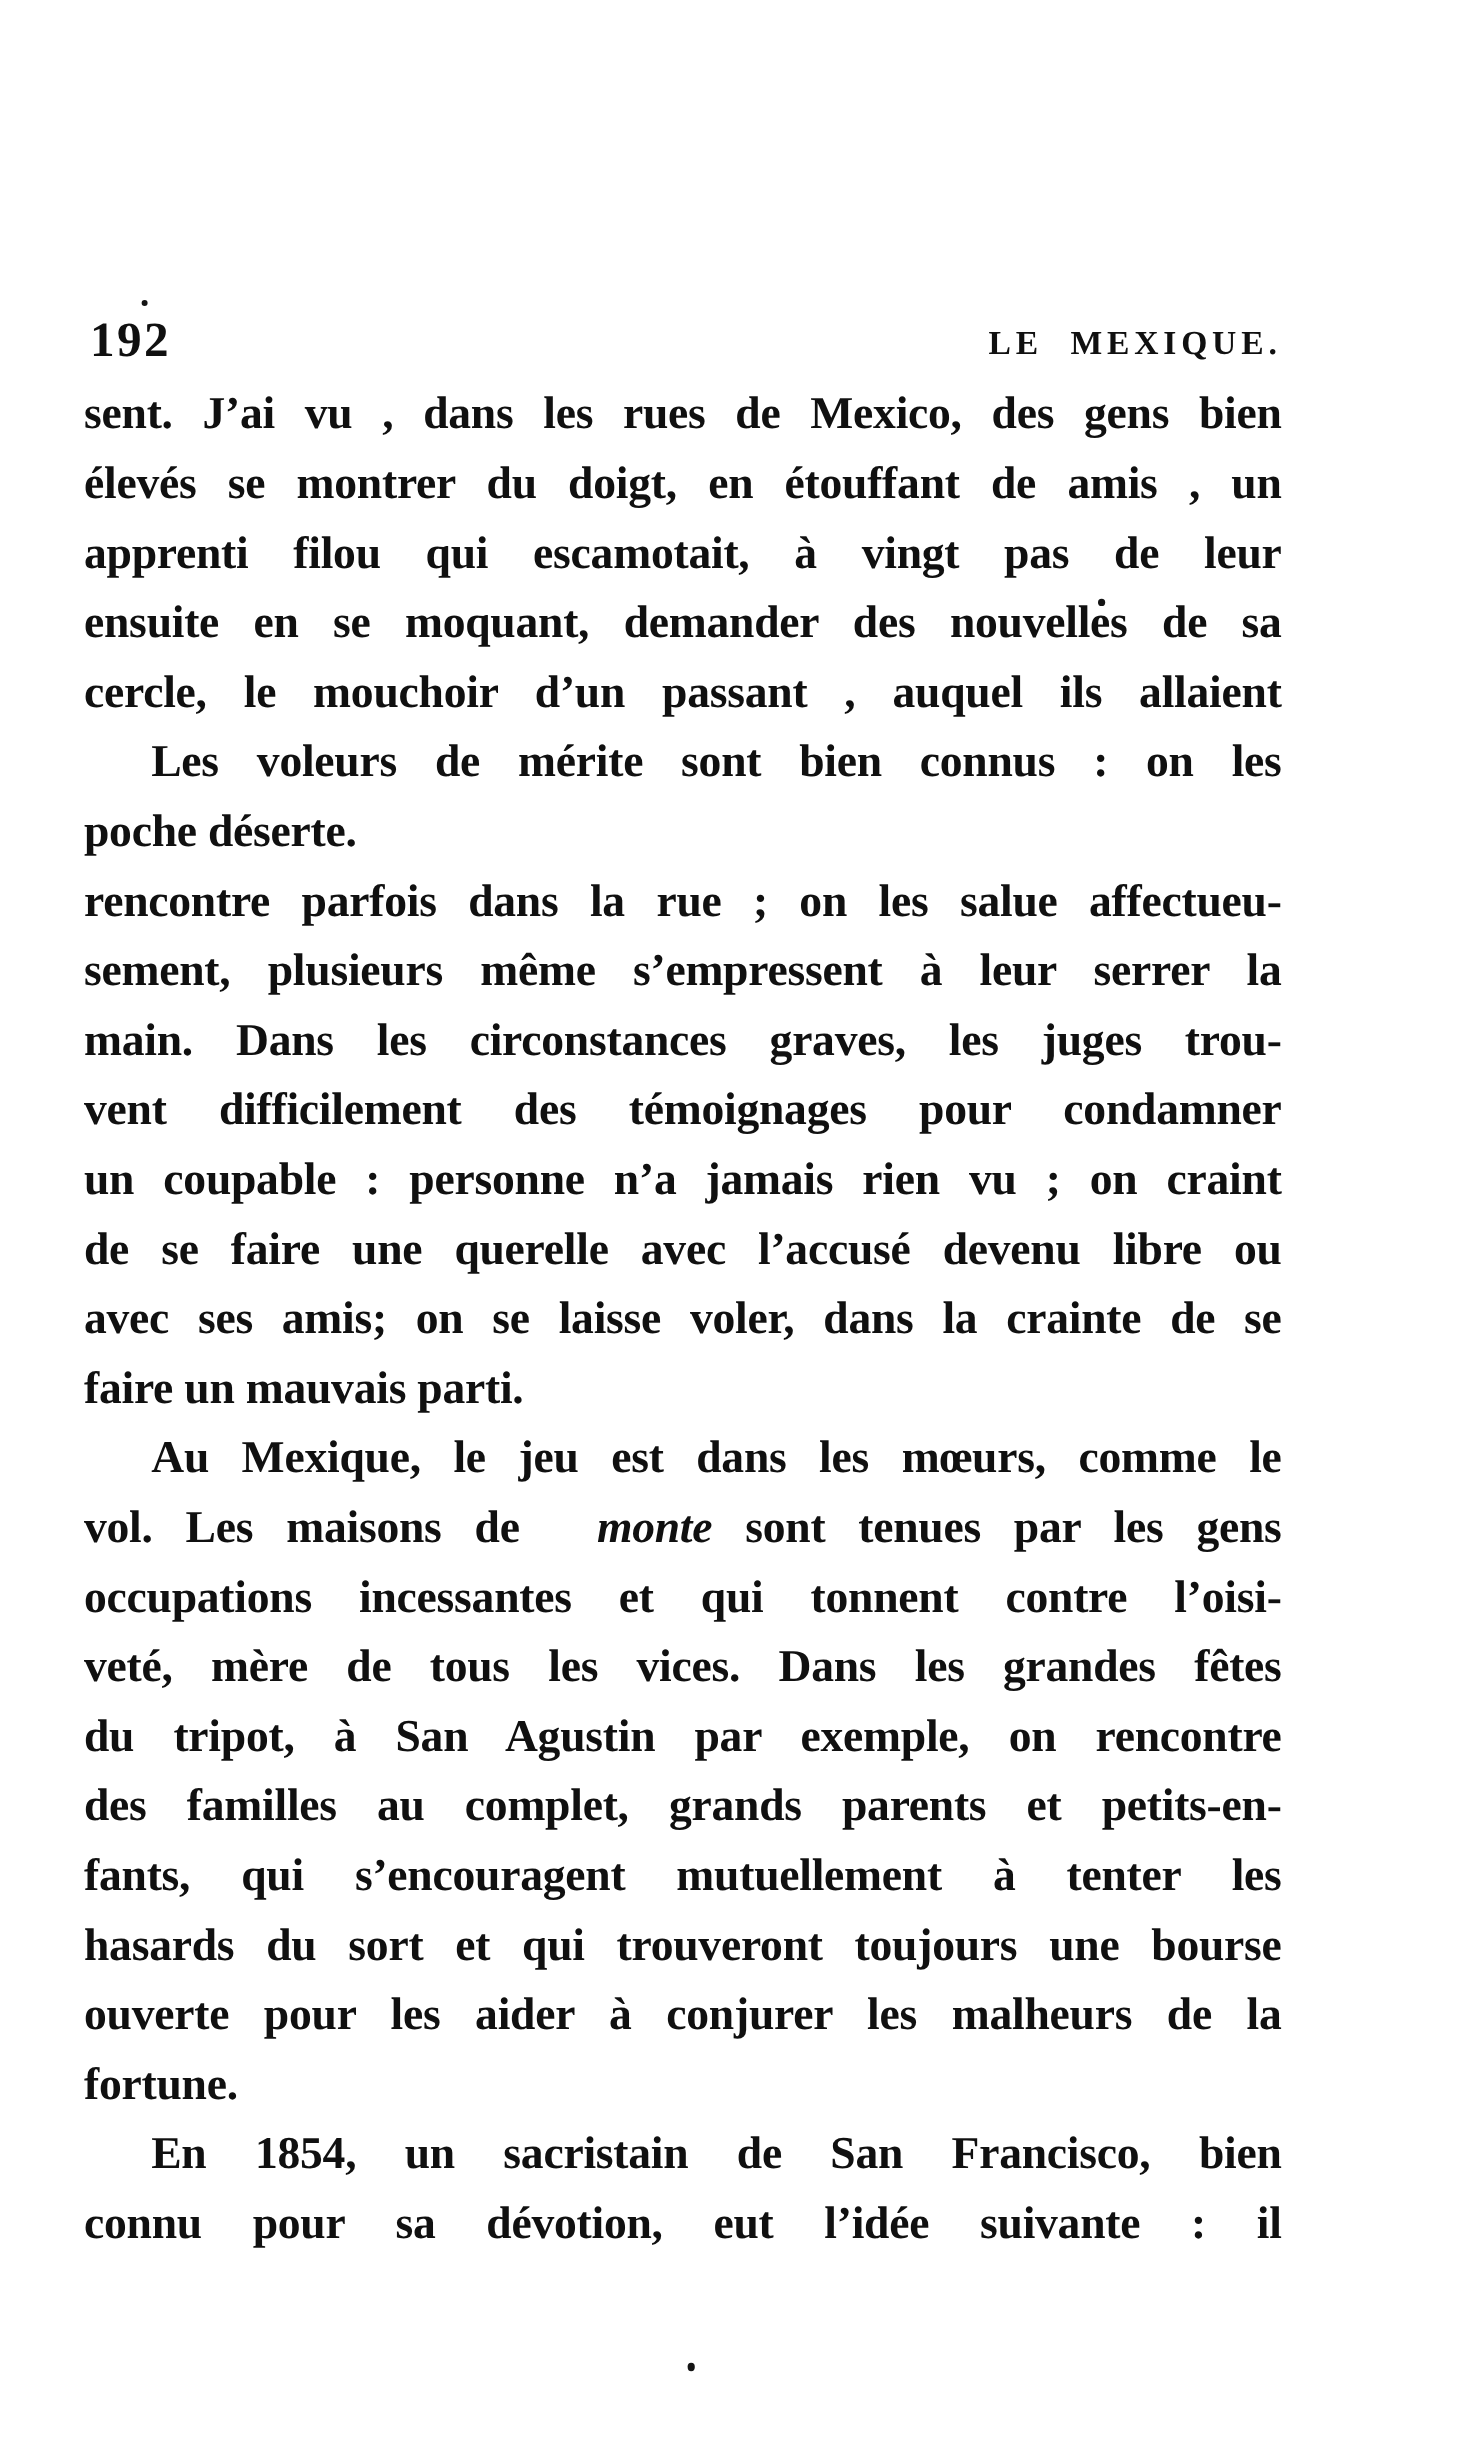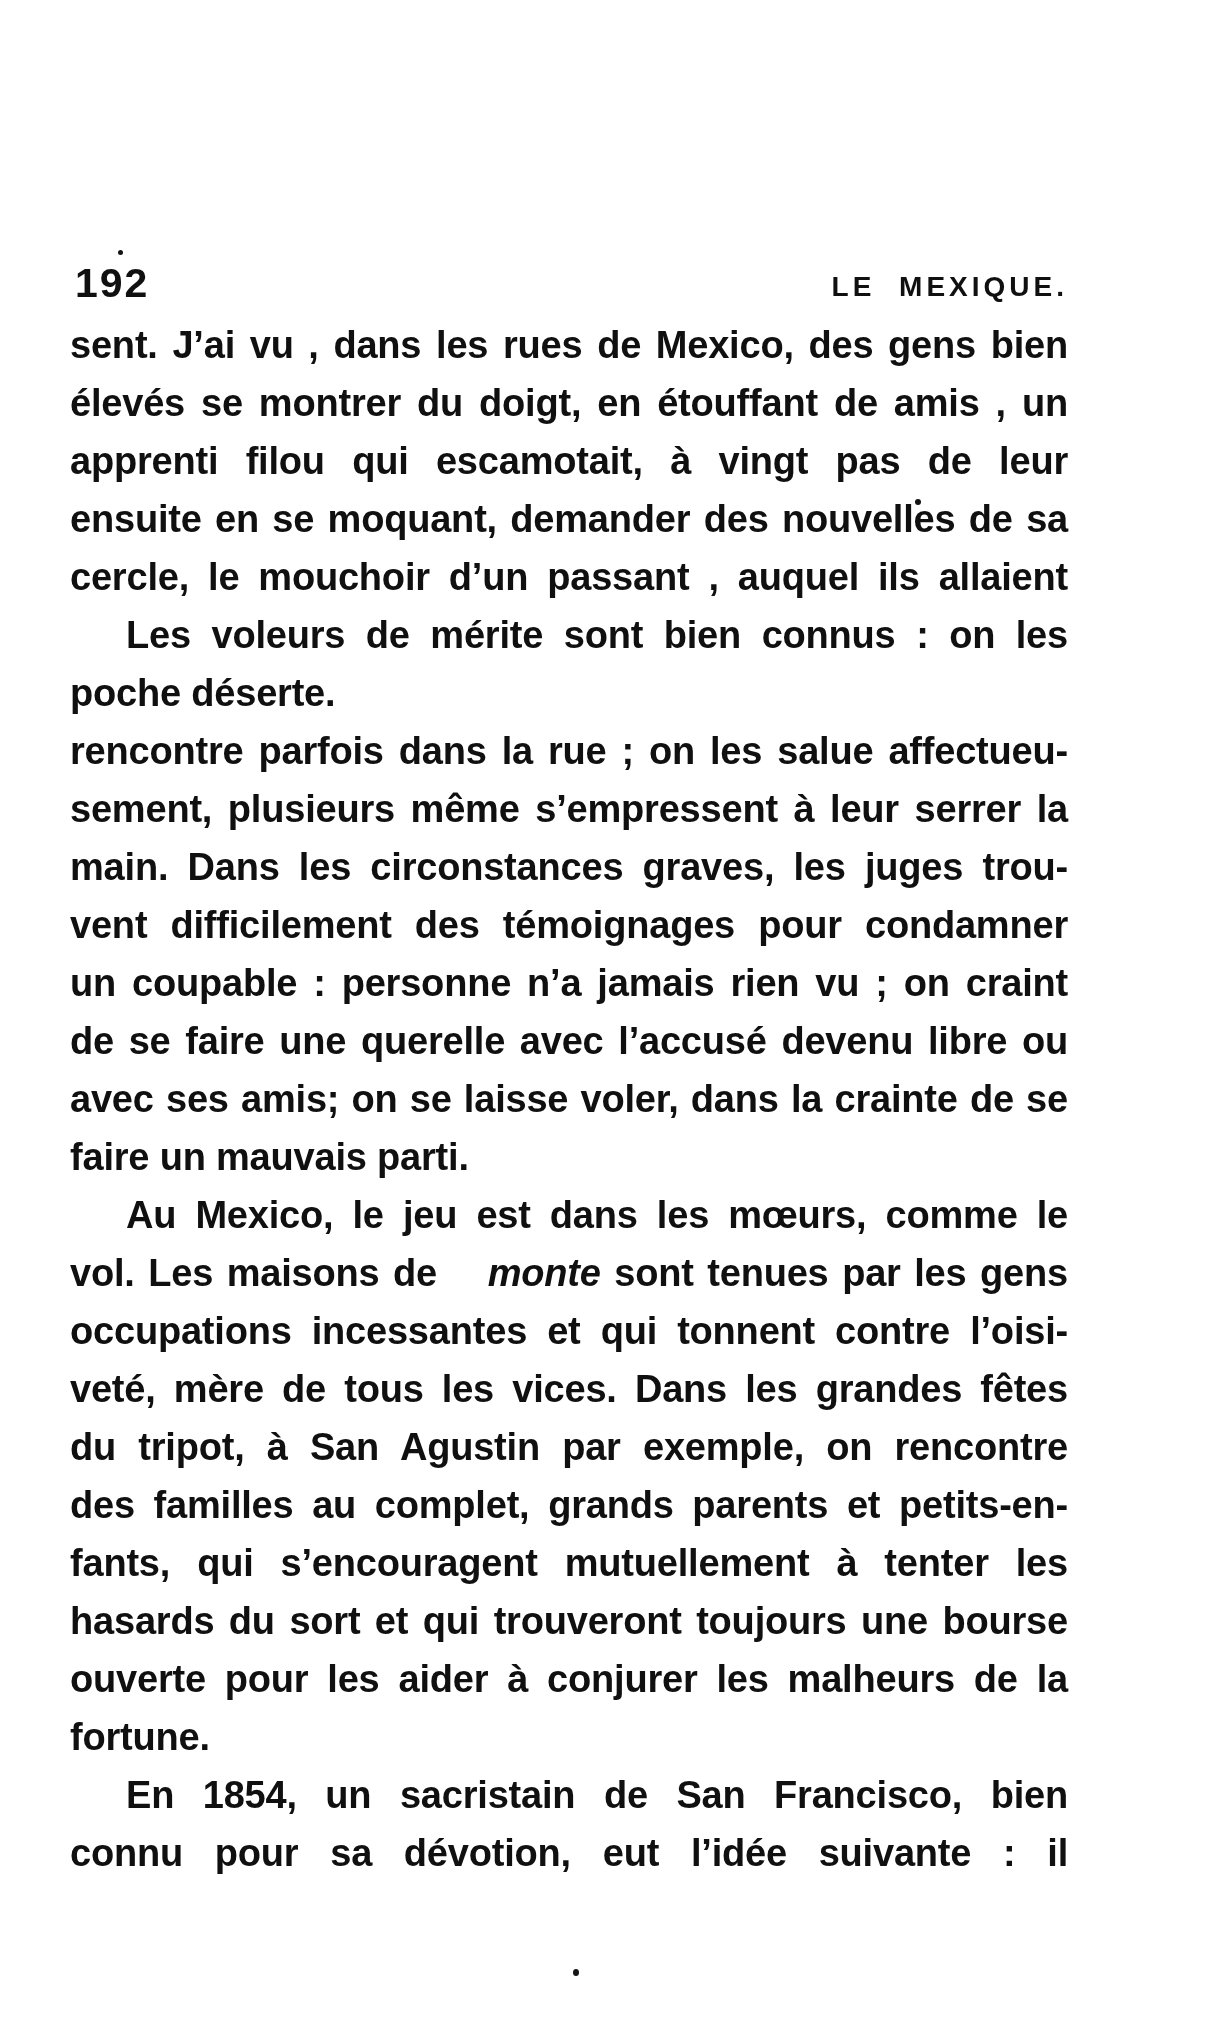--- a/index.html
+++ b/index.html
@@ -6,21 +6,21 @@
     margin: 0;
     padding: 0;
     background: #ffffff;
   }
   .page {
     position: relative;
     width: 1229px;
     height: 2039px;
     background: #ffffff;
     color: #101010;
-    font-family: Liberation Sans, sans-serif;
+    font-family: Liberation Serif, serif;
     font-weight: 700;
     overflow: hidden;
   }
   .header-row {
     position: absolute;
     top: 258px;
     left: 70px;
     right: 161px;
     height: 46px;
   }
@@ -92,21 +92,21 @@
       <div class="line indent"><span>Les voleurs de mérite sont bien connus : on les</span></div>
       <div class="line final"><span>poche déserte.</span></div>
       <div class="line"><span>rencontre parfois dans la rue ; on les salue affectueu-</span></div>
       <div class="line"><span>sement, plusieurs même s’empressent à leur serrer la</span></div>
       <div class="line"><span>main. Dans les circonstances graves, les juges trou-</span></div>
       <div class="line"><span>vent difficilement des témoignages pour condamner</span></div>
       <div class="line"><span>un coupable : personne n’a jamais rien vu ; on craint</span></div>
       <div class="line"><span>de se faire une querelle avec l’accusé devenu libre ou</span></div>
       <div class="line"><span>avec ses amis; on se laisse voler, dans la crainte de se</span></div>
       <div class="line final"><span>faire un mauvais parti.</span></div>
-      <div class="line indent"><span>Au Mexico, le jeu est dans les mœurs, comme le</span></div>
+      <div class="line indent"><span>Au Mexique, le jeu est dans les mœurs, comme le</span></div>
       <div class="line"><span>vol. Les maisons de </span><span class="it">monte</span><span> sont tenues par les gens</span></div>
       <div class="line"><span>occupations incessantes et qui tonnent contre l’oisi-</span></div>
       <div class="line"><span>veté, mère de tous les vices. Dans les grandes fêtes</span></div>
       <div class="line"><span>du tripot, à San Agustin par exemple, on rencontre</span></div>
       <div class="line"><span>des familles au complet, grands parents et petits-en-</span></div>
       <div class="line"><span>fants, qui s’encouragent mutuellement à tenter les</span></div>
       <div class="line"><span>hasards du sort et qui trouveront toujours une bourse</span></div>
       <div class="line"><span>ouverte pour les aider à conjurer les malheurs de la</span></div>
       <div class="line final"><span>fortune.</span></div>
       <div class="line indent"><span>En 1854, un sacristain de San Francisco, bien</span></div>

